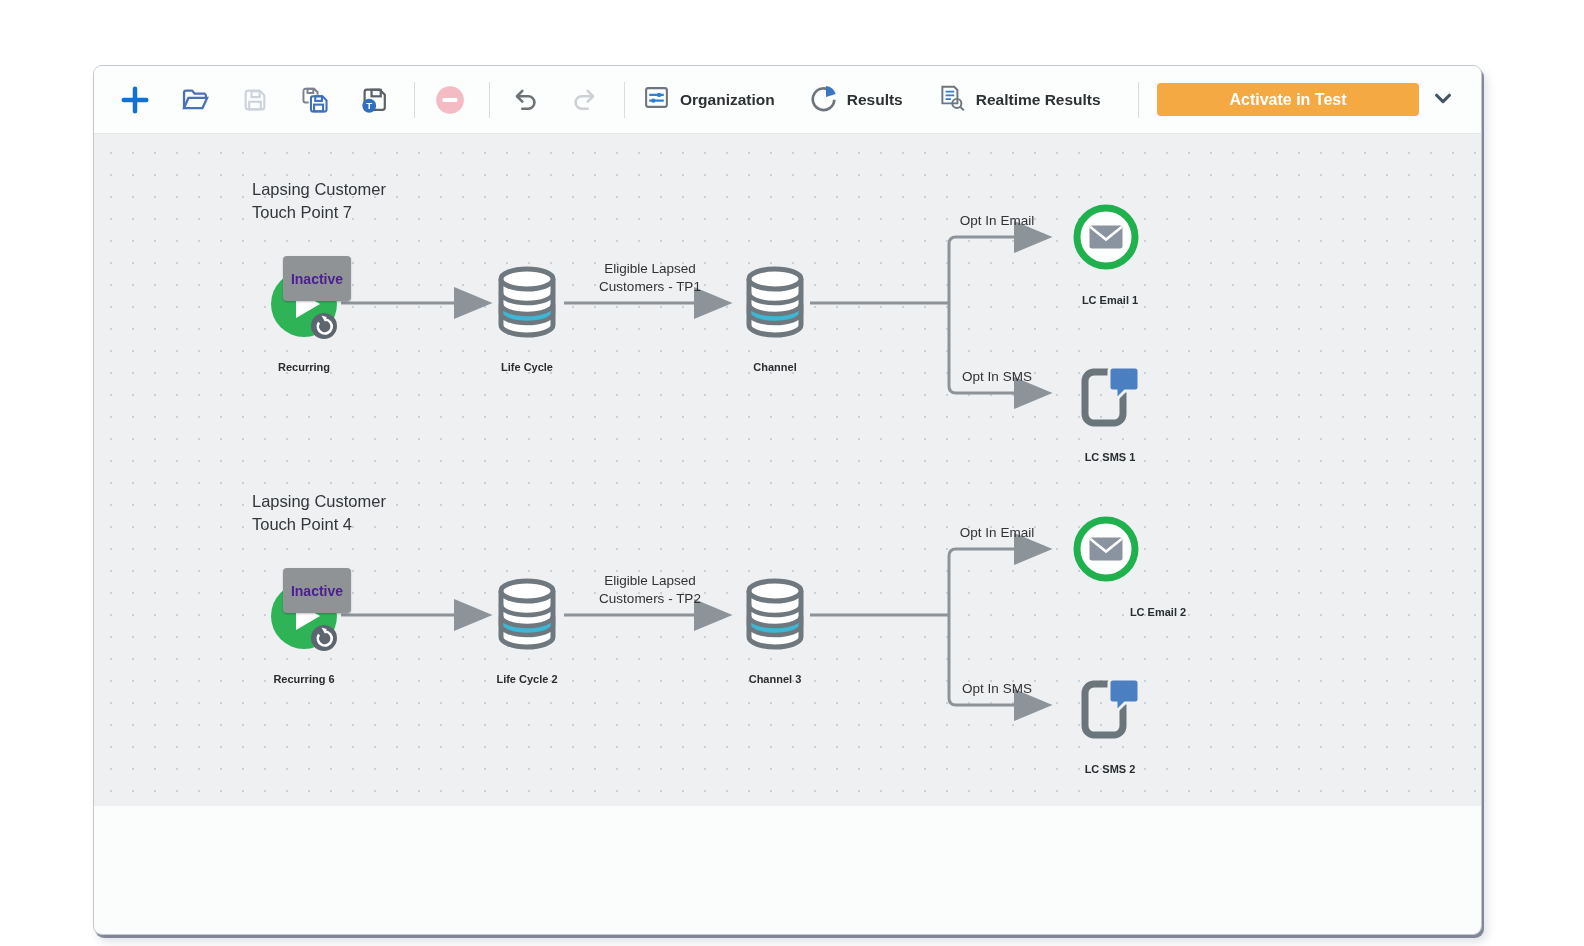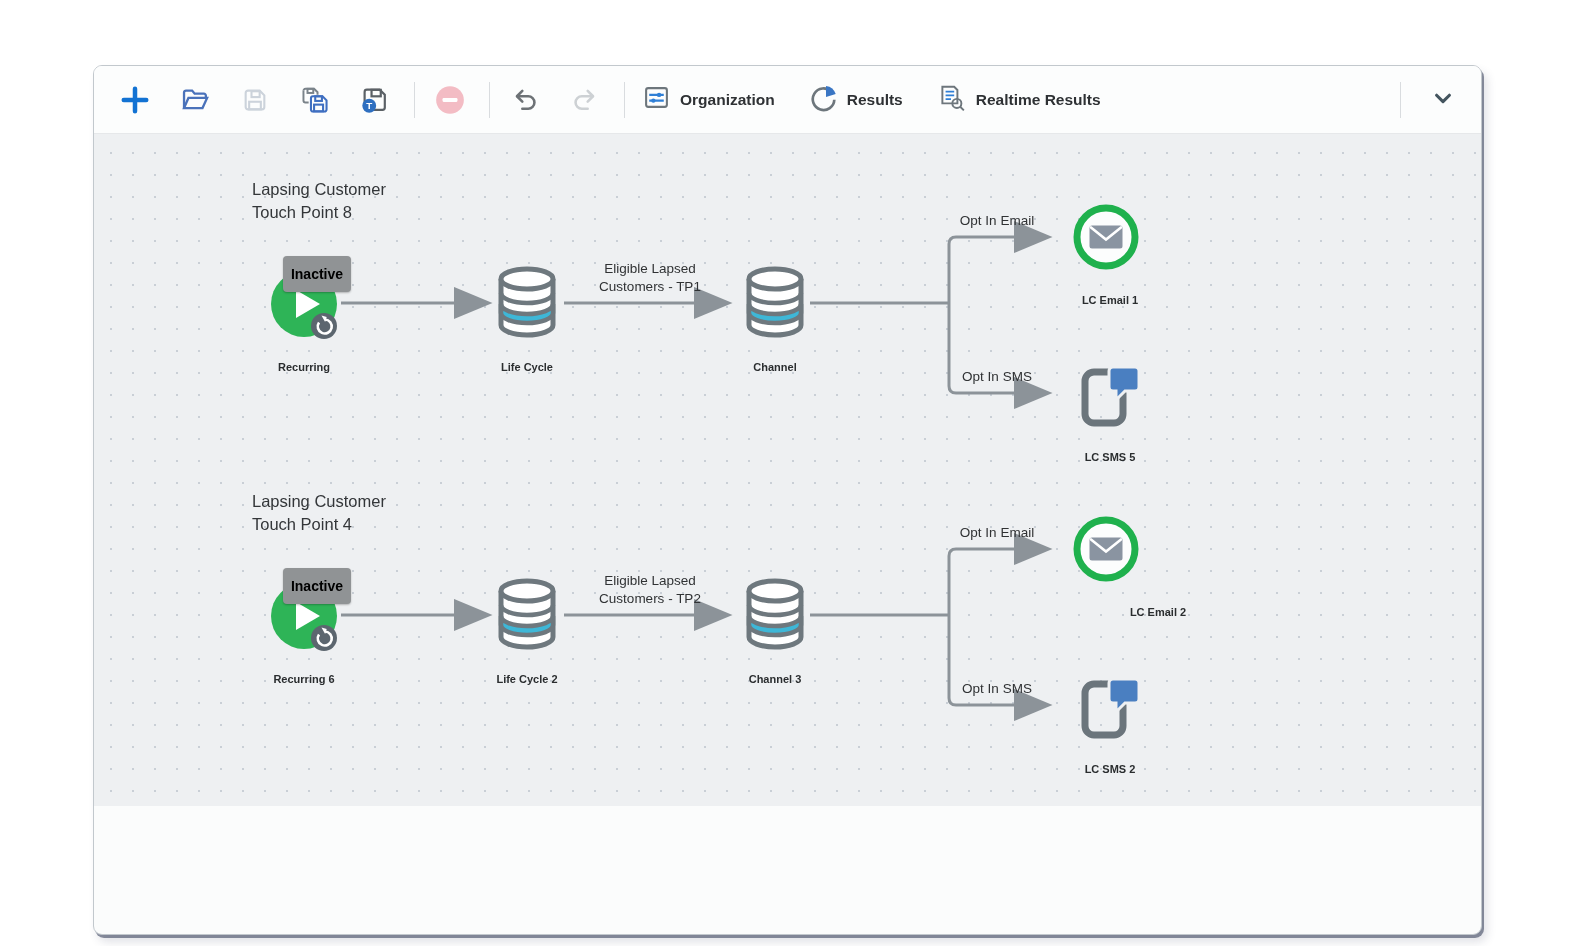--- a/index.html
+++ b/index.html
@@ -49,22 +49,22 @@
   }
   .edges-svg { position:absolute; left:0; top:0; z-index:1; }
   .node { position:absolute; z-index:2; cursor:pointer; }
   .node svg { display:block; }
   .node-label { position:absolute; z-index:2; transform:translateX(-50%); white-space:nowrap;
                 font-size:11px; font-weight:bold; color:#2a2d2f; }
   .edge-label { position:absolute; z-index:2; transform:translateX(-50%); white-space:nowrap;
                 font-size:13.5px; color:#303234; text-align:center; line-height:18px; }
   .tp-label { position:absolute; z-index:2; font-size:16.5px; color:#333639; line-height:23px; }
   .status-badge {
-    position:absolute; z-index:3; width:68px; height:36px; background:#909395; border-radius:4px;
-    color:#000000; font-size:14px; font-weight:bold; display:flex; align-items:center;
+    position:absolute; z-index:3; width:68px; height:45px; background:#909395; border-radius:4px;
+    color:#4c1d95; font-size:14px; font-weight:bold; display:flex; align-items:center;
     justify-content:center; box-shadow:0 1px 2px rgba(0,0,0,0.25);
   }
 </style>
 </head>
 <body>
 
 <svg width="0" height="0" style="position:absolute" aria-hidden="true">
   <defs>
     <symbol id="sym-db" viewBox="0 0 64 72">
       <path d="M6 13 V59 a26 10 0 0 0 52 0 V13" fill="#ffffff" stroke="#6e787e" stroke-width="5"></path>
@@ -198,20 +198,21 @@
             <line x1="8" y1="11.5" x2="16" y2="11.5" stroke="#2f7fd6" stroke-width="1.8"></line>
             <line x1="8" y1="15" x2="13" y2="15" stroke="#2f7fd6" stroke-width="1.8"></line>
             <circle cx="18.5" cy="19" r="4.2" stroke="#6d767c" stroke-width="1.8"></circle>
             <line x1="21.6" y1="22.1" x2="25" y2="25.5" stroke="#6d767c" stroke-width="1.8"></line>
           </svg></span>
       <span class="tb-label">Realtime Results</span>
     </div>
 
     <div class="spacer"></div>
     <div class="tb-divider"></div>
+    <button class="activate-btn">Activate in Test</button>
     <div class="chevron-btn">
       <span><svg width="22" height="22" viewBox="0 0 24 24" fill="none" stroke="#44555f" stroke-width="3.4" stroke-linecap="round" stroke-linejoin="round">
             <path d="M5 9 L12 16 L19 9"></path>
           </svg></span>
     </div>
   </div>
 
 
   <div class="canvas">
 
@@ -232,21 +233,21 @@
         <path d="M247 481 H392" marker-end="url(#ah)"></path>
         <path d="M470 481 H632" marker-end="url(#ah)"></path>
         <path d="M716 481 H855"></path>
         <path d="M855 481 V422 Q855 415 862 415 H952" marker-end="url(#ah)"></path>
         <path d="M855 481 V564 Q855 571 862 571 H952" marker-end="url(#ah)"></path>
       </g>
     </svg>
 
     <div class="tp-label" style="left:158px; top:44px;">
       <div>Lapsing Customer</div>
-      <div>Touch Point 8</div>
+      <div>Touch Point 7</div>
     </div>
     <div class="status-badge" style="left:189px; top:122px;">Inactive</div>
     <div class="node" style="left:177px; top:137px;">
       <span><svg width="70" height="70">
             <use href="#sym-rec"></use>
           </svg></span>
     </div>
     <div class="node-label" style="left:210px; top:227px;">Recurring</div>
 
     <div class="node" style="left:401px; top:132px;">
@@ -275,21 +276,21 @@
           </svg></span>
     </div>
     <div class="node-label" style="left:1016px; top:160px;">LC Email 1</div>
 
     <div class="edge-label" style="left:903px; top:234px;">Opt In SMS</div>
     <div class="node" style="left:982px; top:231px;">
       <span><svg width="70" height="64">
             <use href="#sym-sms"></use>
           </svg></span>
     </div>
-    <div class="node-label" style="left:1016px; top:317px;">LC SMS 5</div>
+    <div class="node-label" style="left:1016px; top:317px;">LC SMS 1</div>
 
     <div class="tp-label" style="left:158px; top:356px;">
       <div>Lapsing Customer</div>
       <div>Touch Point 4</div>
     </div>
     <div class="status-badge" style="left:189px; top:434px;">Inactive</div>
     <div class="node" style="left:177px; top:449px;">
       <span><svg width="70" height="70">
             <use href="#sym-rec"></use>
           </svg></span>

